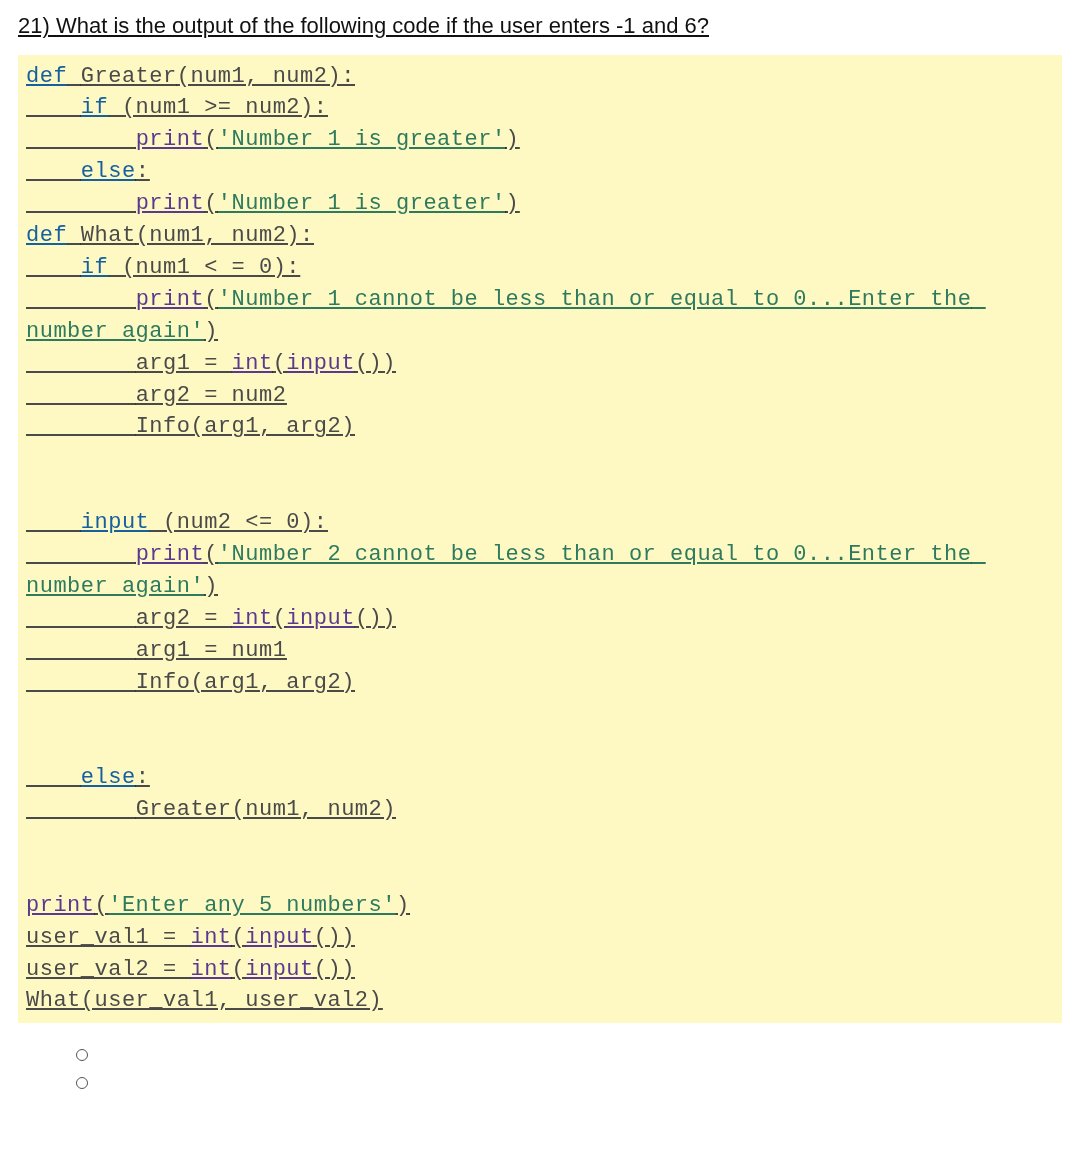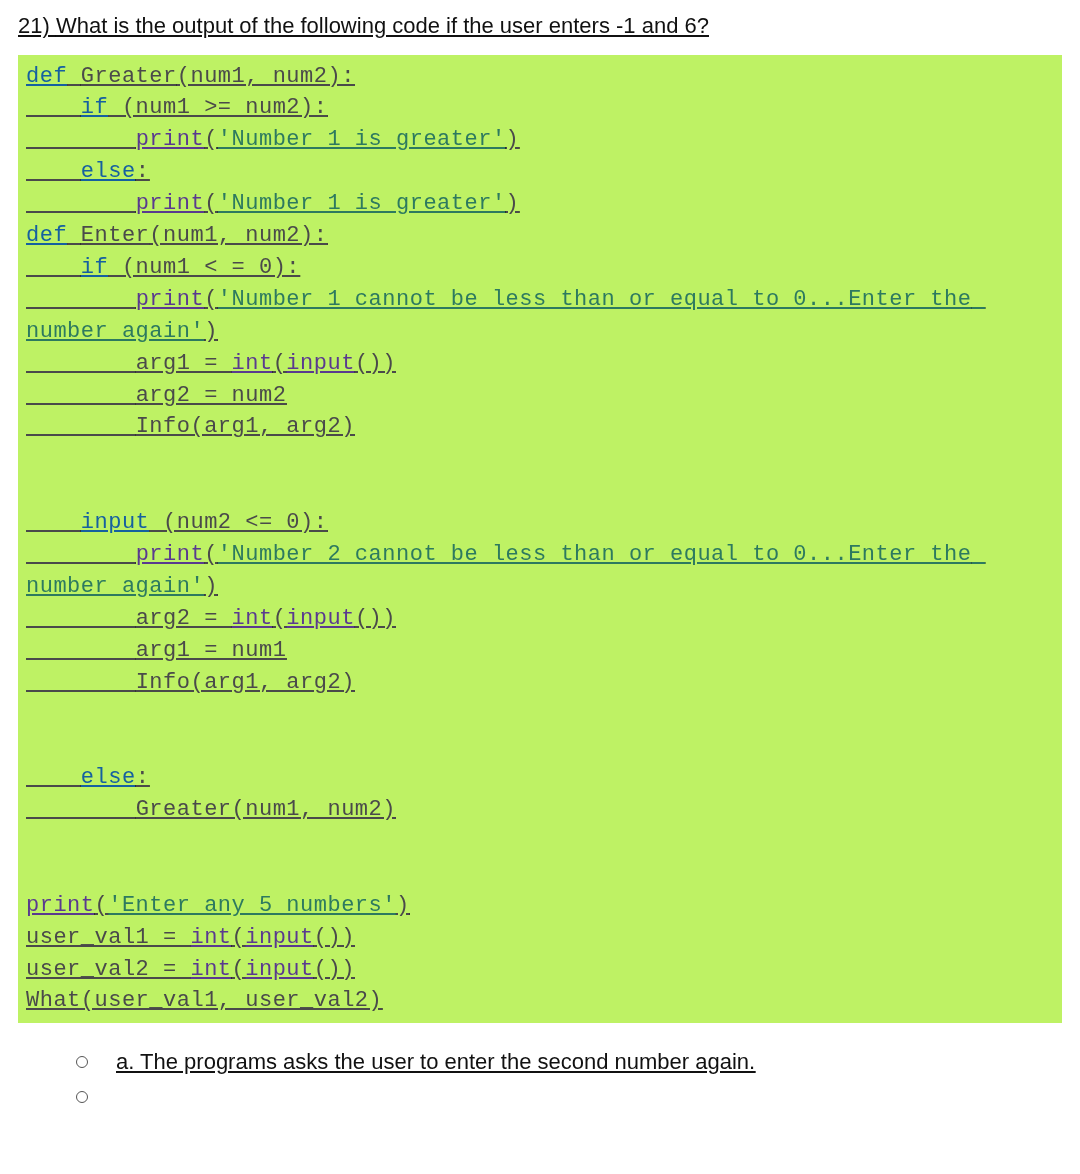--- a/index.html
+++ b/index.html
@@ -10,21 +10,21 @@
     font-family: Arial, Helvetica, sans-serif;
     padding: 12px 18px;
   }
   .question-title {
     font-size: 22px;
     color: #111;
     margin-bottom: 14px;
     line-height: 1.3;
   }
   .code-block {
-    background: #bef264;
+    background: #fef9c3;
     padding: 6px 8px 6px 8px;
     font-family: "Courier New", Courier, monospace;
     font-size: 22px;
     line-height: 1.45;
     white-space: pre-wrap;
     color: #4a4a4a;
     letter-spacing: 0.5px;
   }
   .kw { color: #1560a0; }
   .fn { color: #5a3a8f; }
@@ -57,21 +57,21 @@
 <div class="question-title">
   <span>21)</span>
   <span>What is the output of the following code if the user enters -1 and 6?</span>
 </div>
 
 <div class="code-block"><span class="kw">def</span> <span>Greater</span><span>(num1, num2):</span>
     <span class="kw">if</span><span> (num1 &gt;= num2):</span>
         <span class="fn">print</span>(<span class="str">'Number 1 is greater'</span>)
     <span class="kw">else</span>:
         <span class="fn">print</span>(<span class="str">'Number 1 is greater'</span>)
-<span class="kw">def</span> <span>Enter</span><span>(num1, num2):</span>
+<span class="kw">def</span> <span>What</span><span>(num1, num2):</span>
     <span class="kw">if</span><span> (num1 &lt; = 0):</span>
         <span class="fn">print</span>(<span class="str">'Number 1 cannot be less than or equal to 0...Enter the number again'</span>)
 <span>        arg1 = </span><span class="fn">int</span>(<span class="fn">input</span><span>())</span>
 <span>        arg2 = num2</span>
 <span>        Info(arg1, arg2)</span>
 
 
     <span class="kw">input</span><span> (num2 &lt;= 0):</span>
         <span class="fn">print</span>(<span class="str">'Number 2 cannot be less than or equal to 0...Enter the number again'</span>)
 <span>        arg2 = </span><span class="fn">int</span>(<span class="fn">input</span><span>())</span>
@@ -84,19 +84,18 @@
 
 
 <span class="fn">print</span>(<span class="str">'Enter any 5 numbers'</span>)
 <span>user_val1 = </span><span class="fn">int</span>(<span class="fn">input</span><span>())</span>
 <span>user_val2 = </span><span class="fn">int</span>(<span class="fn">input</span><span>())</span>
 <span>What(user_val1, user_val2)</span></div>
 
 <div class="answers">
   <div class="answer-row">
     <span class="radio"></span>
-    <span class="answer-text">a. The programs asks the user to enter the second number again.</span>
   </div>
   <div class="answer-row">
     <span class="radio"></span>
   </div>
 
 </div>
 
 </body></html>

